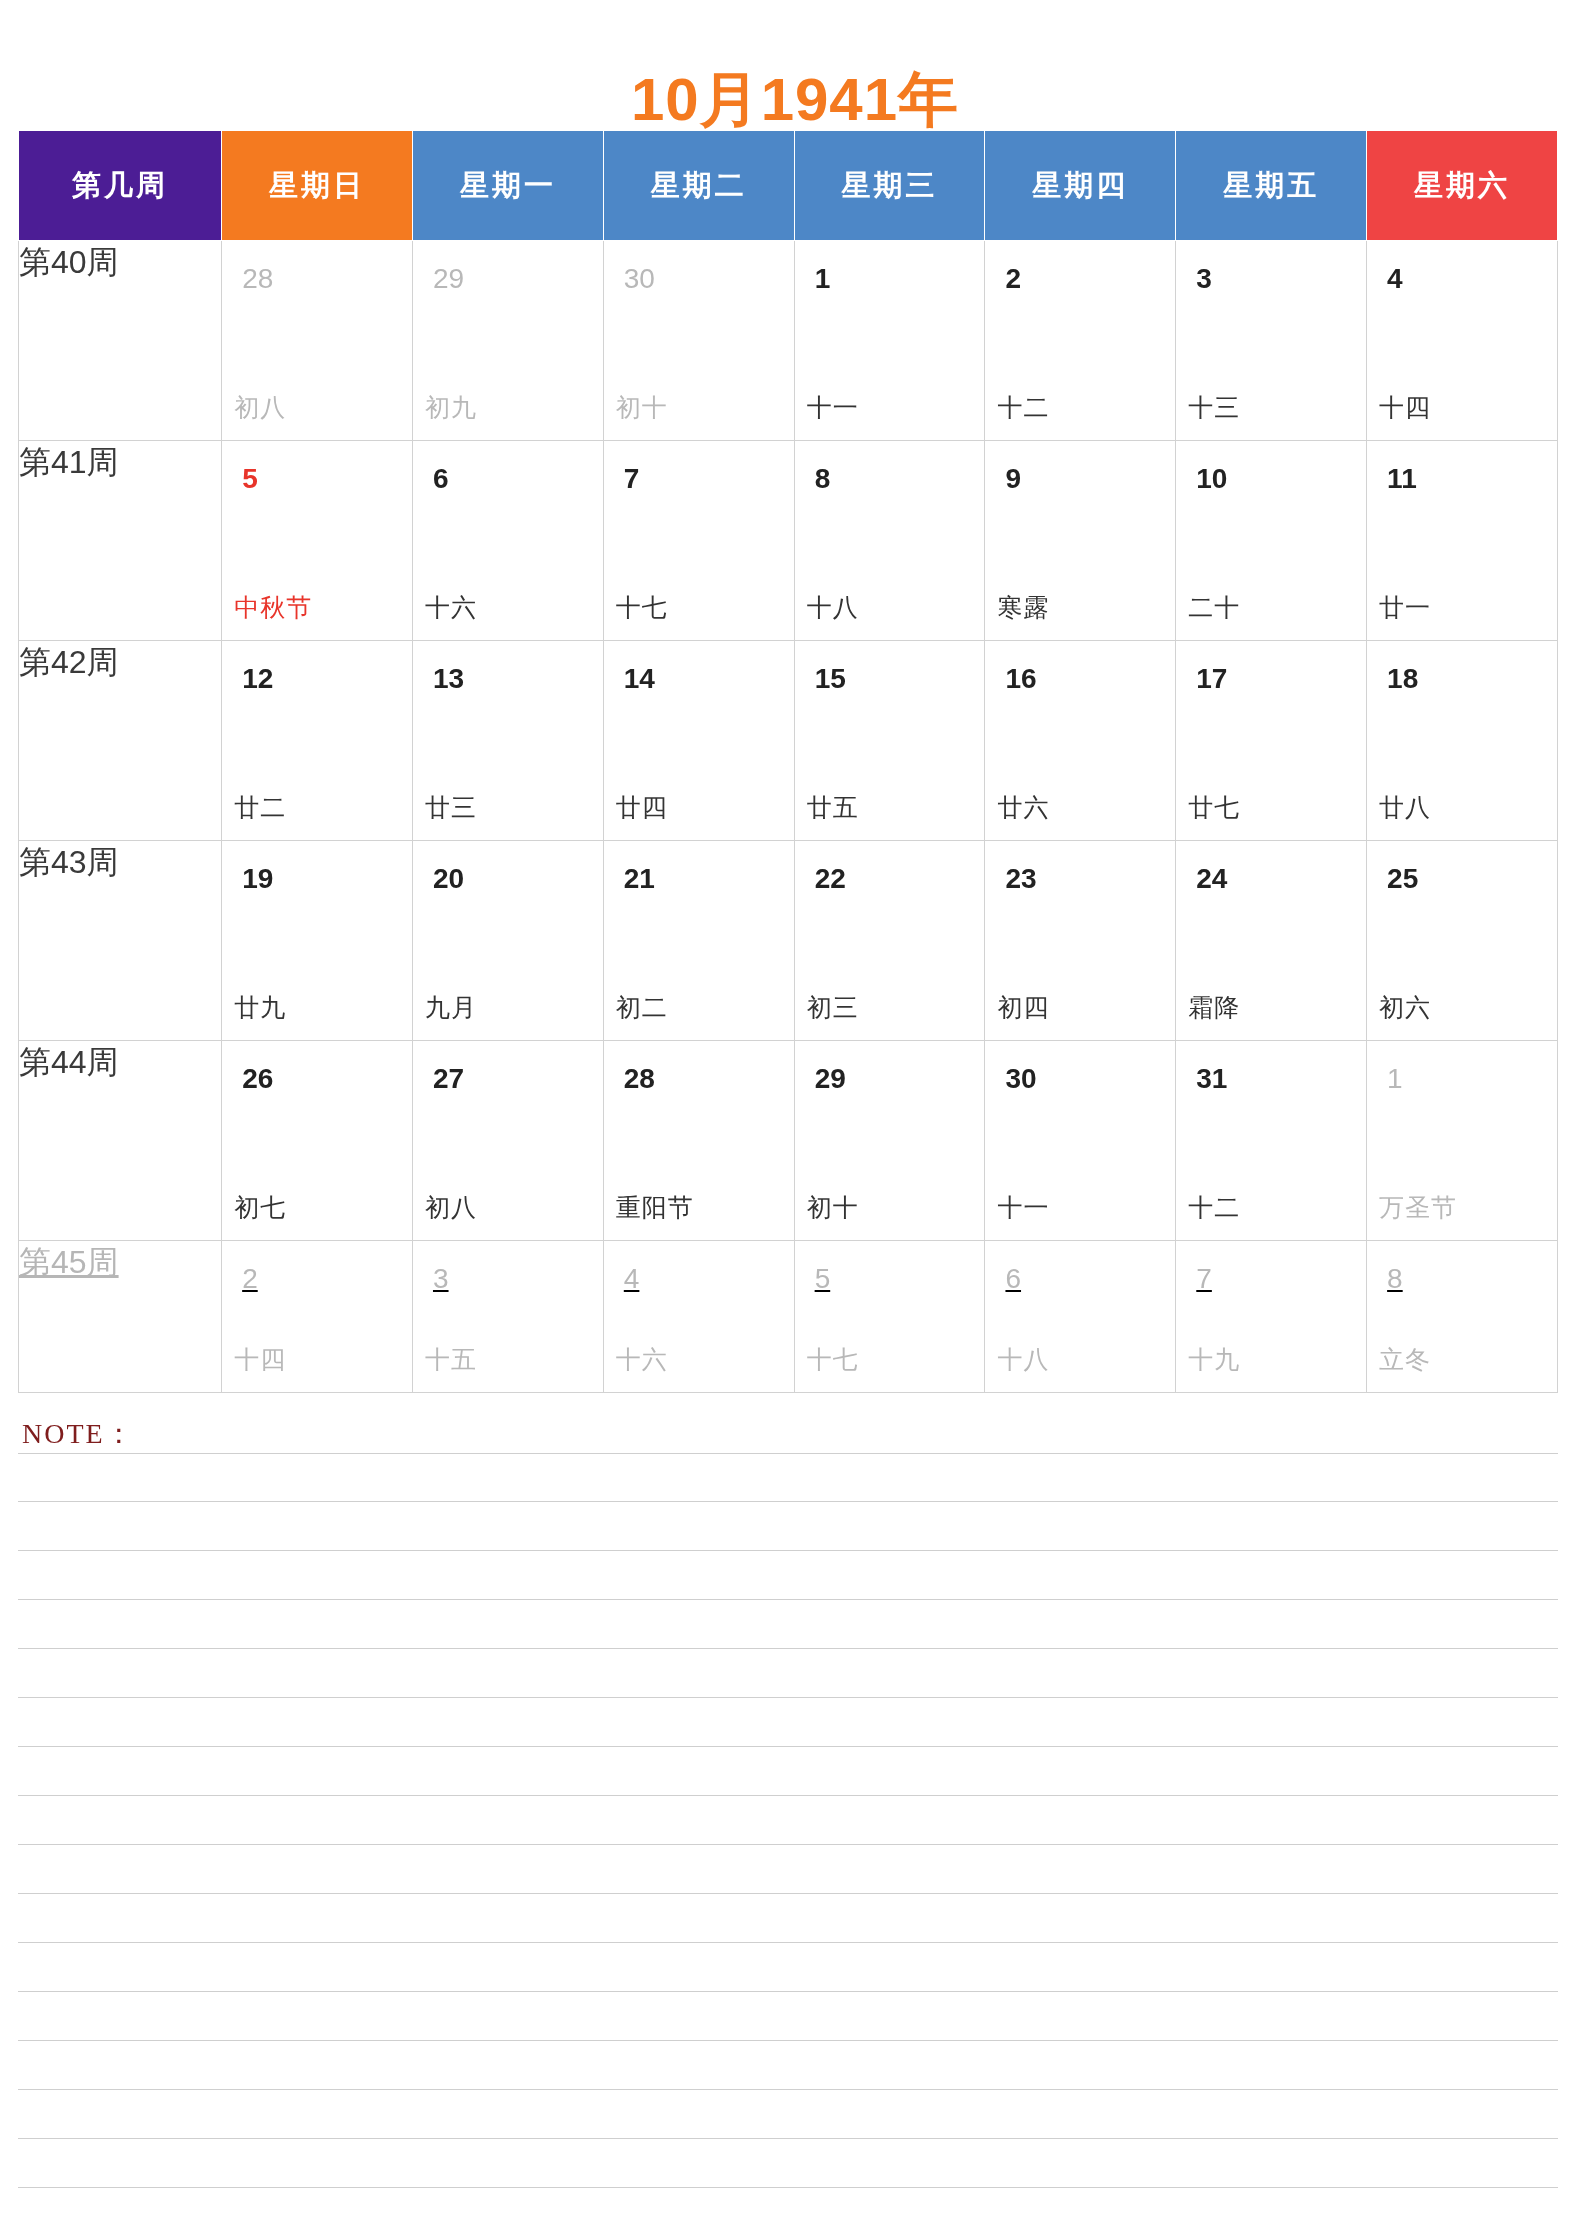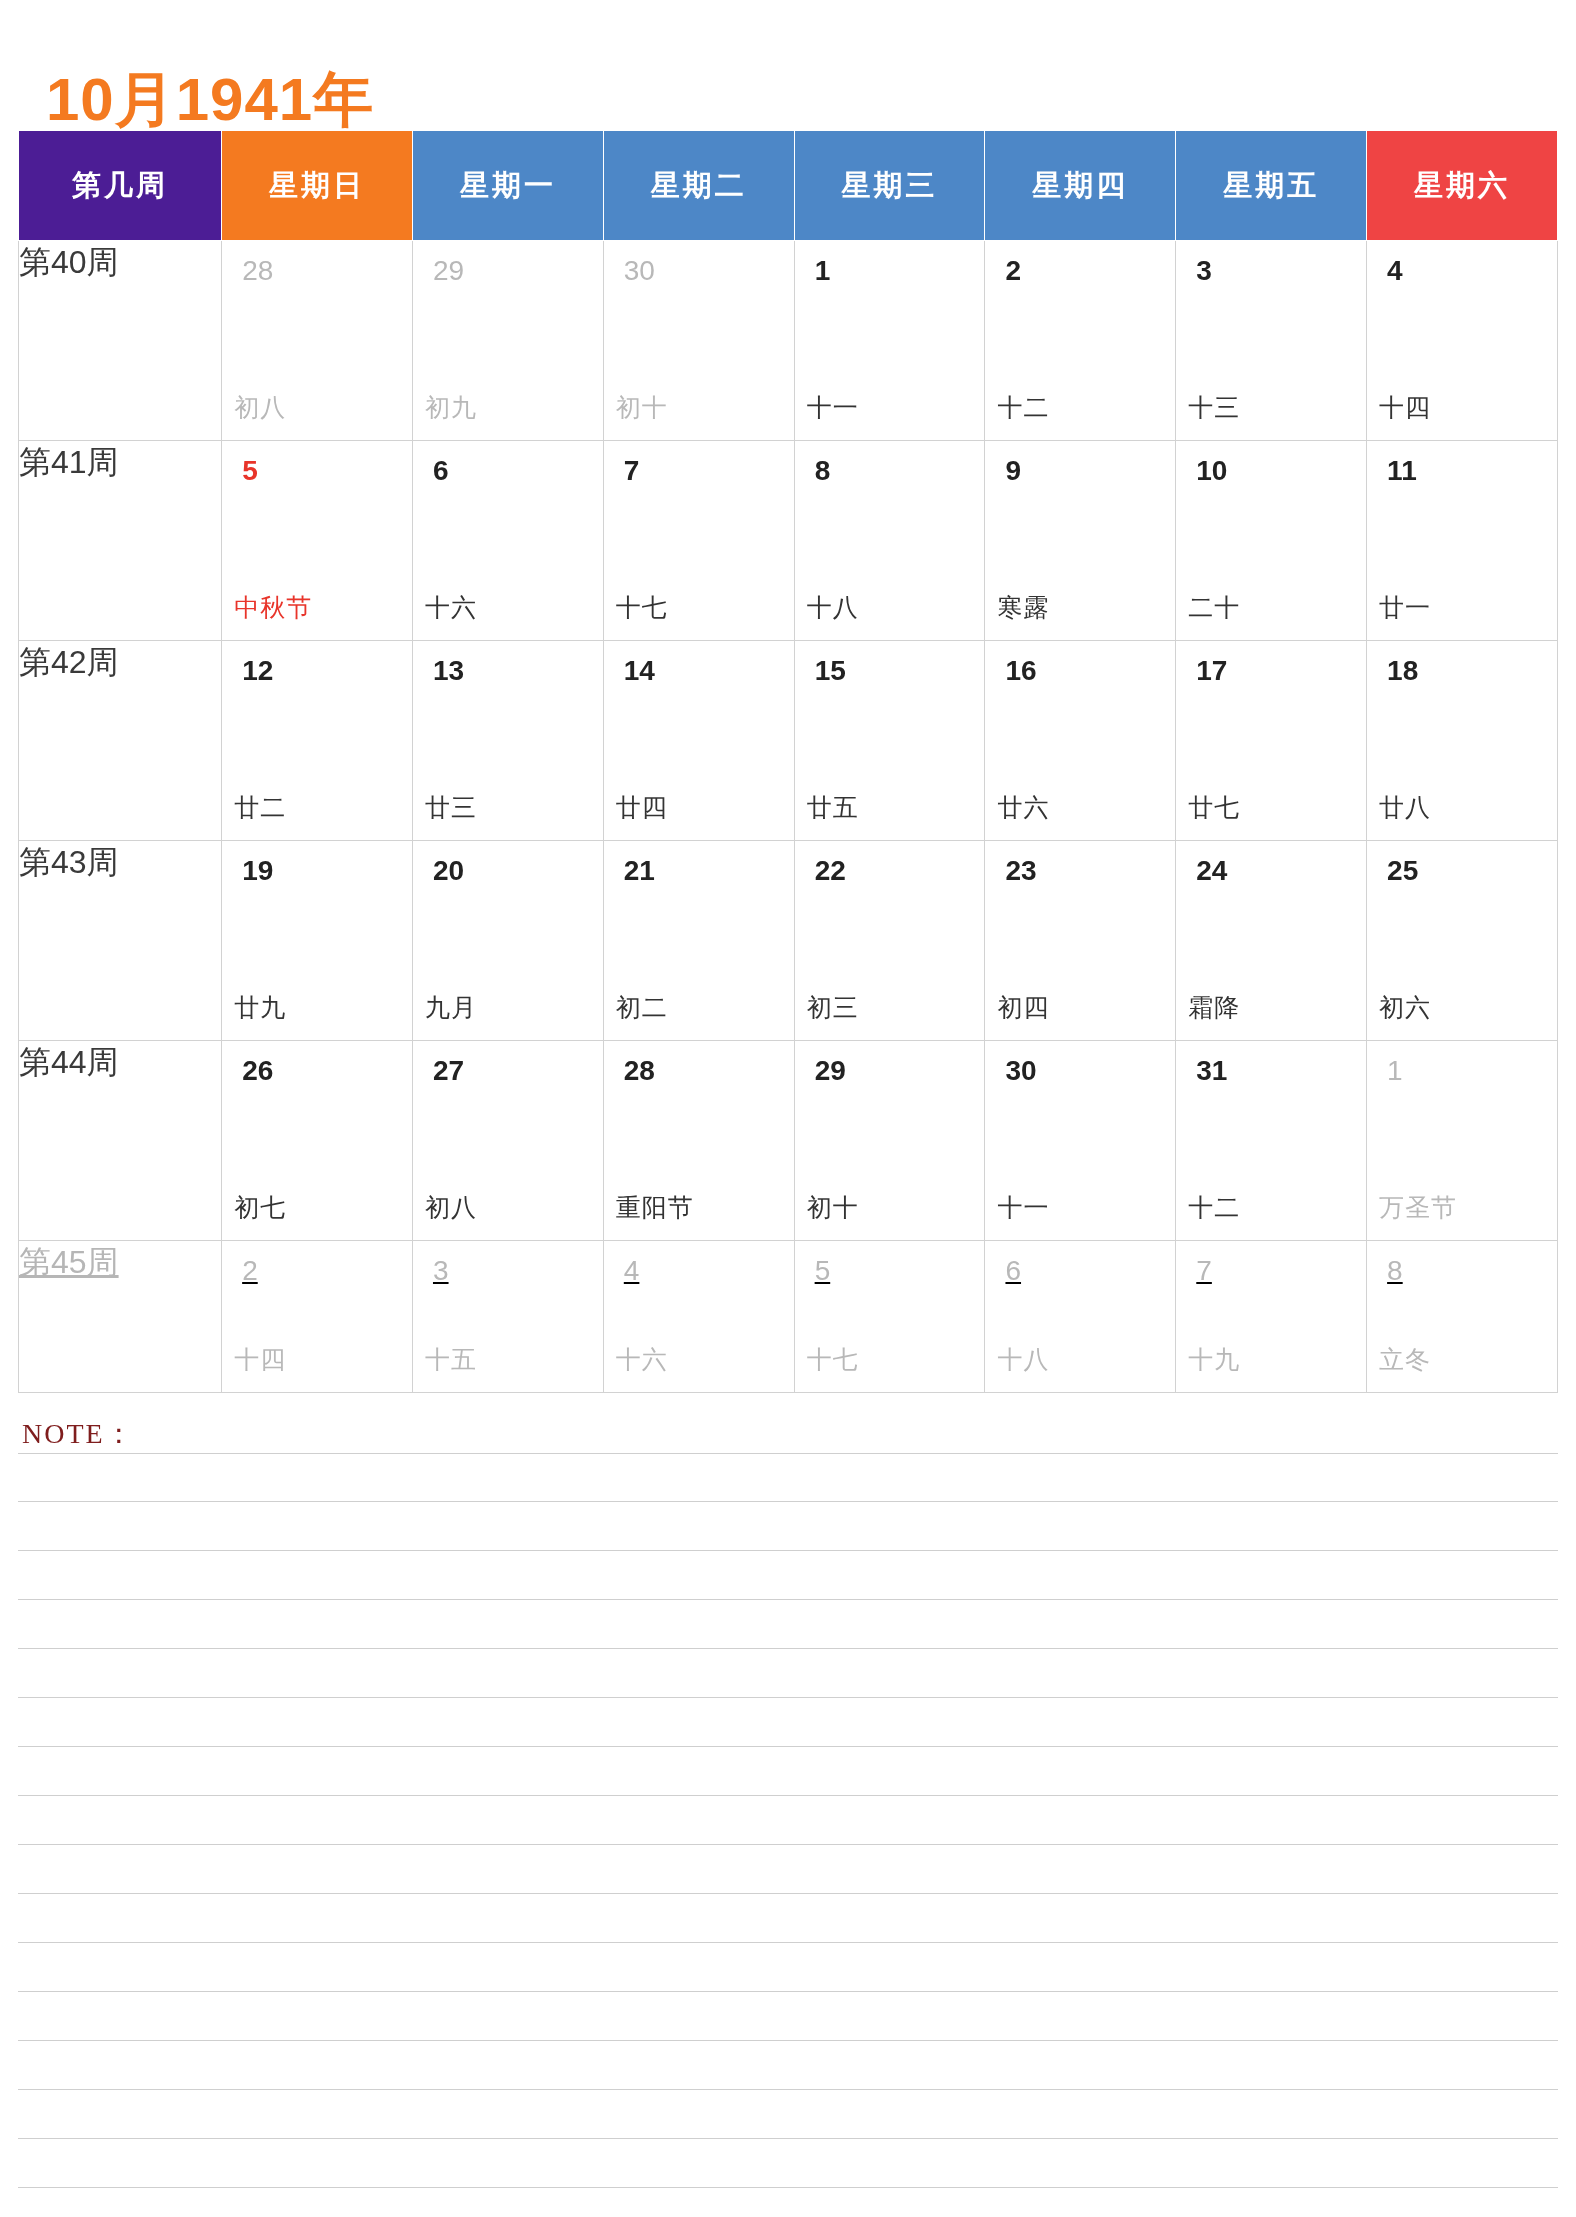--- a/index.html
+++ b/index.html
@@ -16,21 +16,21 @@
   .page {
     width: 1576px;
     height: 2217px;
     padding: 0 18px;
     position: relative;
   }
   
   .cal-header {
     display: flex;
     align-items: flex-end;
-    justify-content: flex-start;
+    justify-content: center;
     height: 130px;
     padding: 0 14px 0 28px;
   }
   .month-title {
     color: #f47a20;
     font-size: 60px;
     font-weight: bold;
     line-height: 1;
     letter-spacing: 1px;
   }
@@ -70,21 +70,21 @@
     text-align: left;
     vertical-align: middle;
     font-size: 32px;
     color: #3a3a3a;
   }
   td.weeknum.dim { color: #b6b6b6; }
 
   .cell {
     position: relative;
     height: 100%;
-    padding: 16px 0 0 20px;
+    padding: 24px 0 0 20px;
   }
   .daynum {
     font-size: 28px;
     font-weight: bold;
     color: #222222;
     line-height: 1;
   }
   .daynum.dim { color: #b8b8b8; font-weight: normal; }
   .daynum.red { color: #e8342a; }
 

